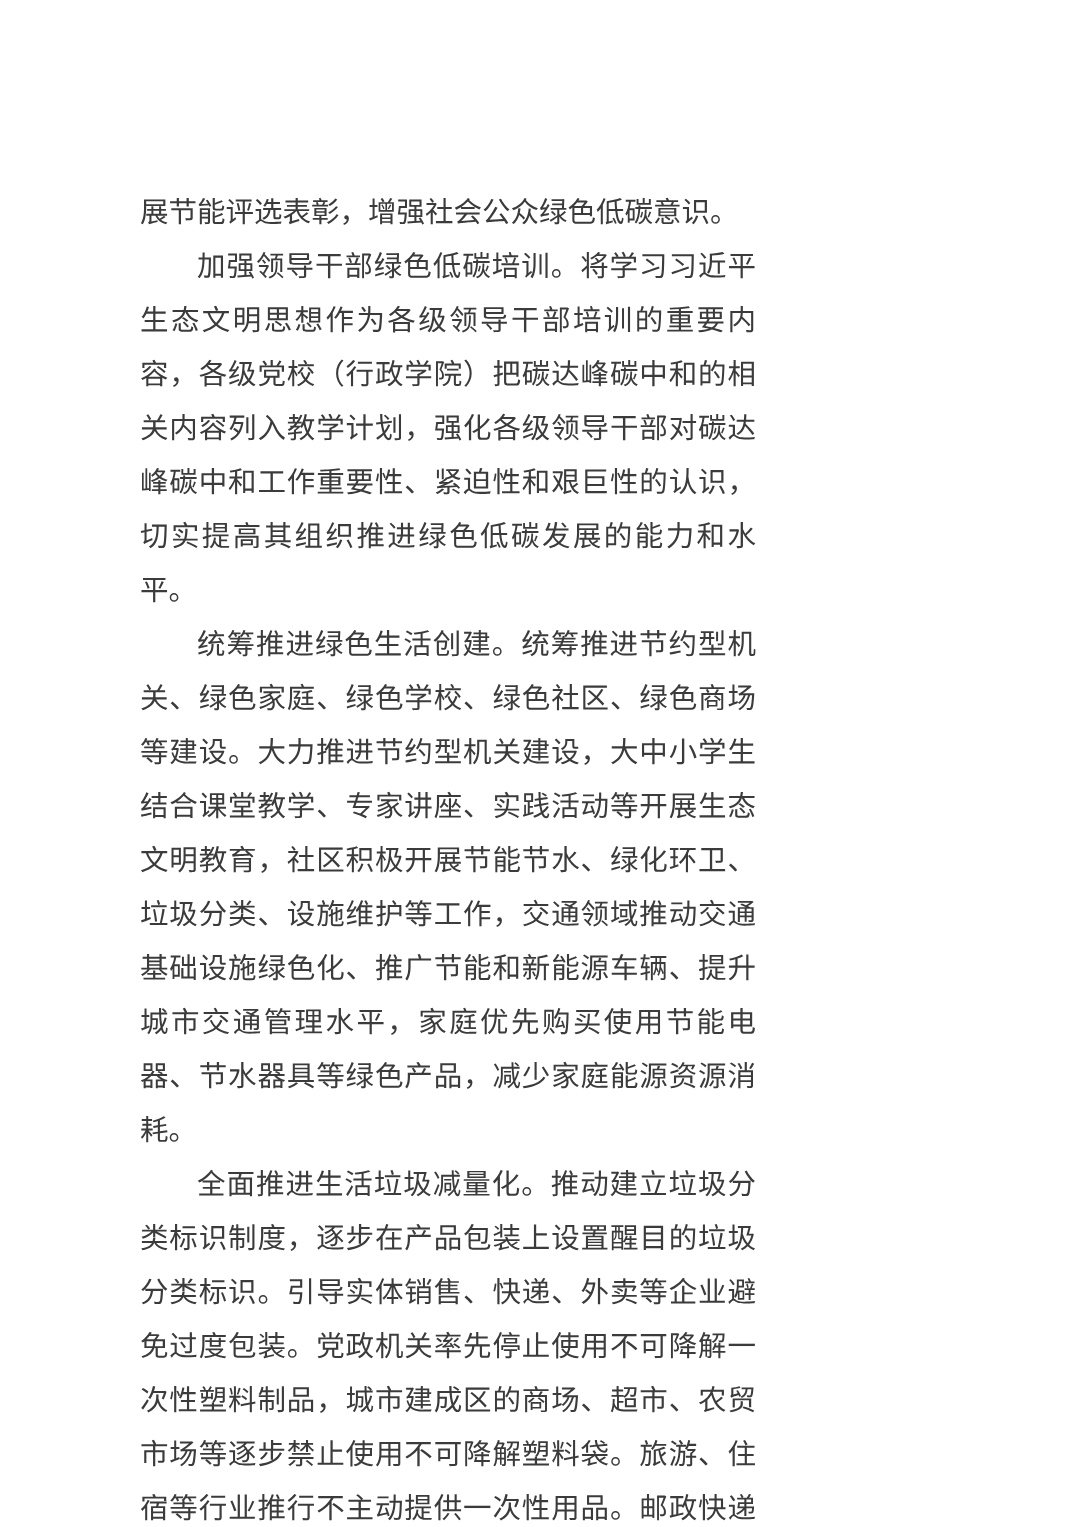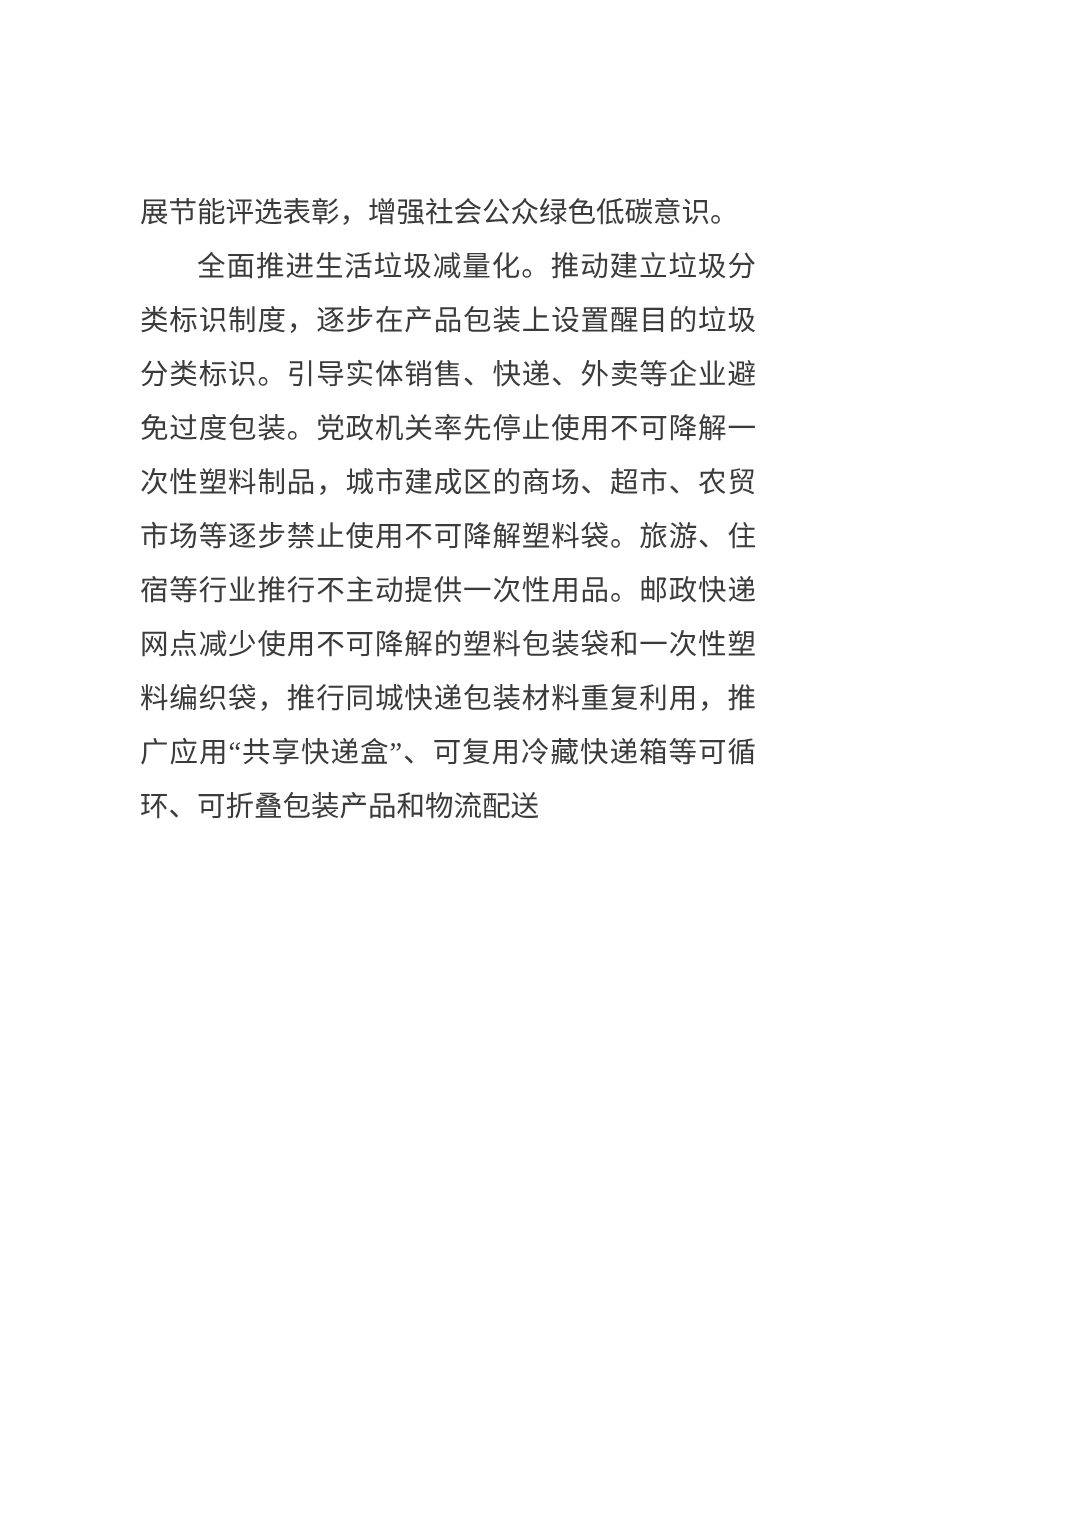--- a/index.html
+++ b/index.html
@@ -37,14 +37,16 @@
   }
   .heading {
     font-weight: bold;
   }
 </style>
 </head>
 <body>
 
 <div class="page">
   <p class="para no-indent">展节能评选表彰，增强社会公众绿色低碳意识。</p>
+  <p class="para">加强领导干部绿色低碳培训。将学习习近平生态文明思想作为各级领导干部培训的重要内容，各级党校（行政学院）把碳达峰碳中和的相关内容列入教学计划，强化各级领导干部对碳达峰碳中和工作重要性、紧迫性和艰巨性的认识，切实提高其组织推进绿色低碳发展的能力和水平。</p>
+  <p class="para">统筹推进绿色生活创建。统筹推进节约型机关、绿色家庭、绿色学校、绿色社区、绿色商场等建设。大力推进节约型机关建设，大中小学生结合课堂教学、专家讲座、实践活动等开展生态文明教育，社区积极开展节能节水、绿化环卫、垃圾分类、设施维护等工作，交通领域推动交通基础设施绿色化、推广节能和新能源车辆、提升城市交通管理水平，家庭优先购买使用节能电器、节水器具等绿色产品，减少家庭能源资源消耗。</p>
   <p class="para">全面推进生活垃圾减量化。推动建立垃圾分类标识制度，逐步在产品包装上设置醒目的垃圾分类标识。引导实体销售、快递、外卖等企业避免过度包装。党政机关率先停止使用不可降解一次性塑料制品，城市建成区的商场、超市、农贸市场等逐步禁止使用不可降解塑料袋。旅游、住宿等行业推行不主动提供一次性用品。邮政快递网点减少使用不可降解的塑料包装袋和一次性塑料编织袋，推行同城快递包装材料重复利用，推广应用“共享快递盒”、可复用冷藏快递箱等可循环、可折叠包装产品和物流配送</p>
 </div>
 
 </body></html>

